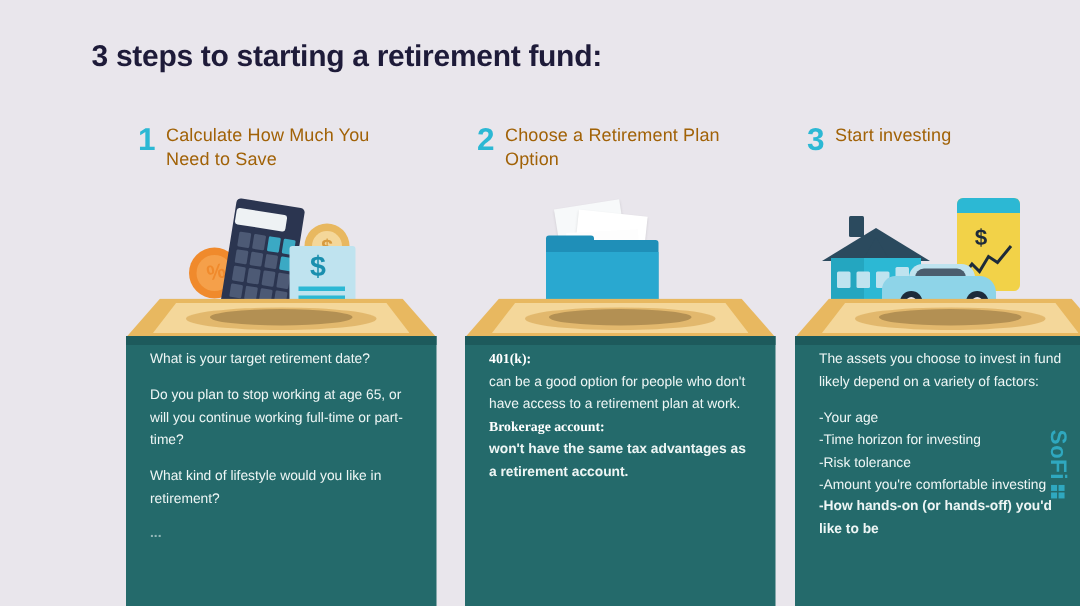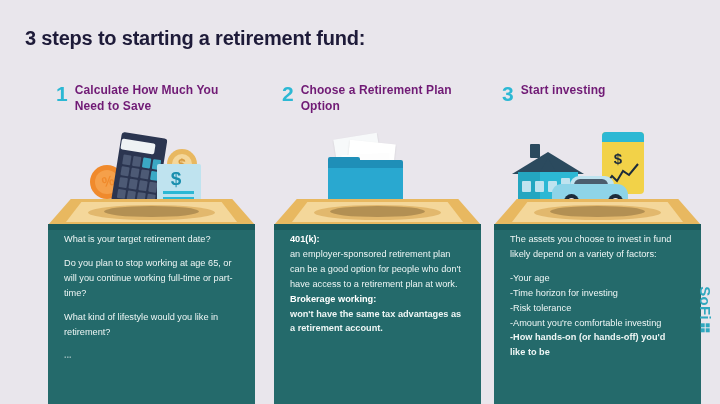--- a/index.html
+++ b/index.html
@@ -2,42 +2,42 @@
 <html><head>
 <meta charset="utf-8">
 <style>
   html,body{margin:0;padding:0;}
   body{
     width:720px;height:404px;overflow:hidden;
     background:#e9e6ec;
     font-family:"Liberation Sans",sans-serif;
     position:relative;
   }
-  .canvas{position:absolute;inset:0;}
+  .canvas{position:absolute;inset:0;margin-left:36px;}
 
   
   .main-title{
     position:absolute;left:25px;top:27px;
     font-size:20px;font-weight:bold;color:#1e1b39;
     letter-spacing:-0.2px;
   }
 
   
   .col{position:absolute;top:0;width:215px;height:404px;}
   .col-1{left:44px;}
   .col-2{left:270px;}
   .col-3{left:490px;}
 
   .head-row{position:absolute;top:82px;left:12px;display:flex;align-items:flex-start;gap:7px;}
   .step-num{
     font-size:21px;font-weight:bold;color:#2cb8d4;line-height:1;
     padding-top:1px;
   }
   .step-title{
-    font-size:12px;font-weight:bold;color:#701a75;
+    font-size:12px;font-weight:normal;color:#a16207;
     line-height:1.35;letter-spacing:0.1px;max-width:160px;
   }
 
   
   .pedestal{position:absolute;left:0;width:215px;}
   .ped-top{
     position:absolute;top:199px;left:4px;width:207px;height:26px;
     background:#e8b860;
     clip-path:polygon(11% 0%, 89% 0%, 100% 100%, 0% 100%);
   }
@@ -64,21 +64,21 @@
     position:absolute;top:224px;left:4px;width:207px;height:6px;
     background:#1d5a5c;
   }
   .panel-body{
     position:absolute;top:232px;left:20px;width:172px;height:172px;
     color:#eef6f5;font-size:9.2px;line-height:1.62;
     overflow:hidden;
   }
   .panel-body p{margin:0 0 9px 0;}
   .panel-body p:last-child{margin-bottom:0;font-weight:bold;}
-  .panel-body b{font-weight:bold;color:#ffffff;}
+  .panel-body b{font-weight:bold;color:#ffffff;font-family:Liberation Serif, serif;}
   .tight p{margin:0;}
   .trunc{opacity:.55;}
 
   
   .art{position:absolute;top:128px;left:0;width:215px;height:80px;}
 
   
   .coin-pct{
     position:absolute;left:46px;top:37px;width:34px;height:34px;border-radius:50%;
     background:#f08a2c;
@@ -299,23 +299,22 @@
       <div class="ped-top"></div>
       <div class="ped-top-inner"></div>
       <div class="ped-top-core"></div>
       <div class="ped-shadow"></div>
     </div>
 
     <div class="panel"></div>
     <div class="panel-side"></div>
     <div class="panel-body tight">
       <p><b>401(k):</b></p>
-      <p>an employer-sponsored retirement plan</p>
       <p>can be a good option for people who don't have access to a retirement plan at work.</p>
-      <p><b>Brokerage working:</b></p>
+      <p><b>Brokerage account:</b></p>
       <p>won't have the same tax advantages as a retirement account.</p>
     </div>
   </div>
 
   <div class="col col-3">
 
     <div class="head-row">
       <span class="step-num">3</span>
       <span class="step-title">Start investing</span>
     </div>

